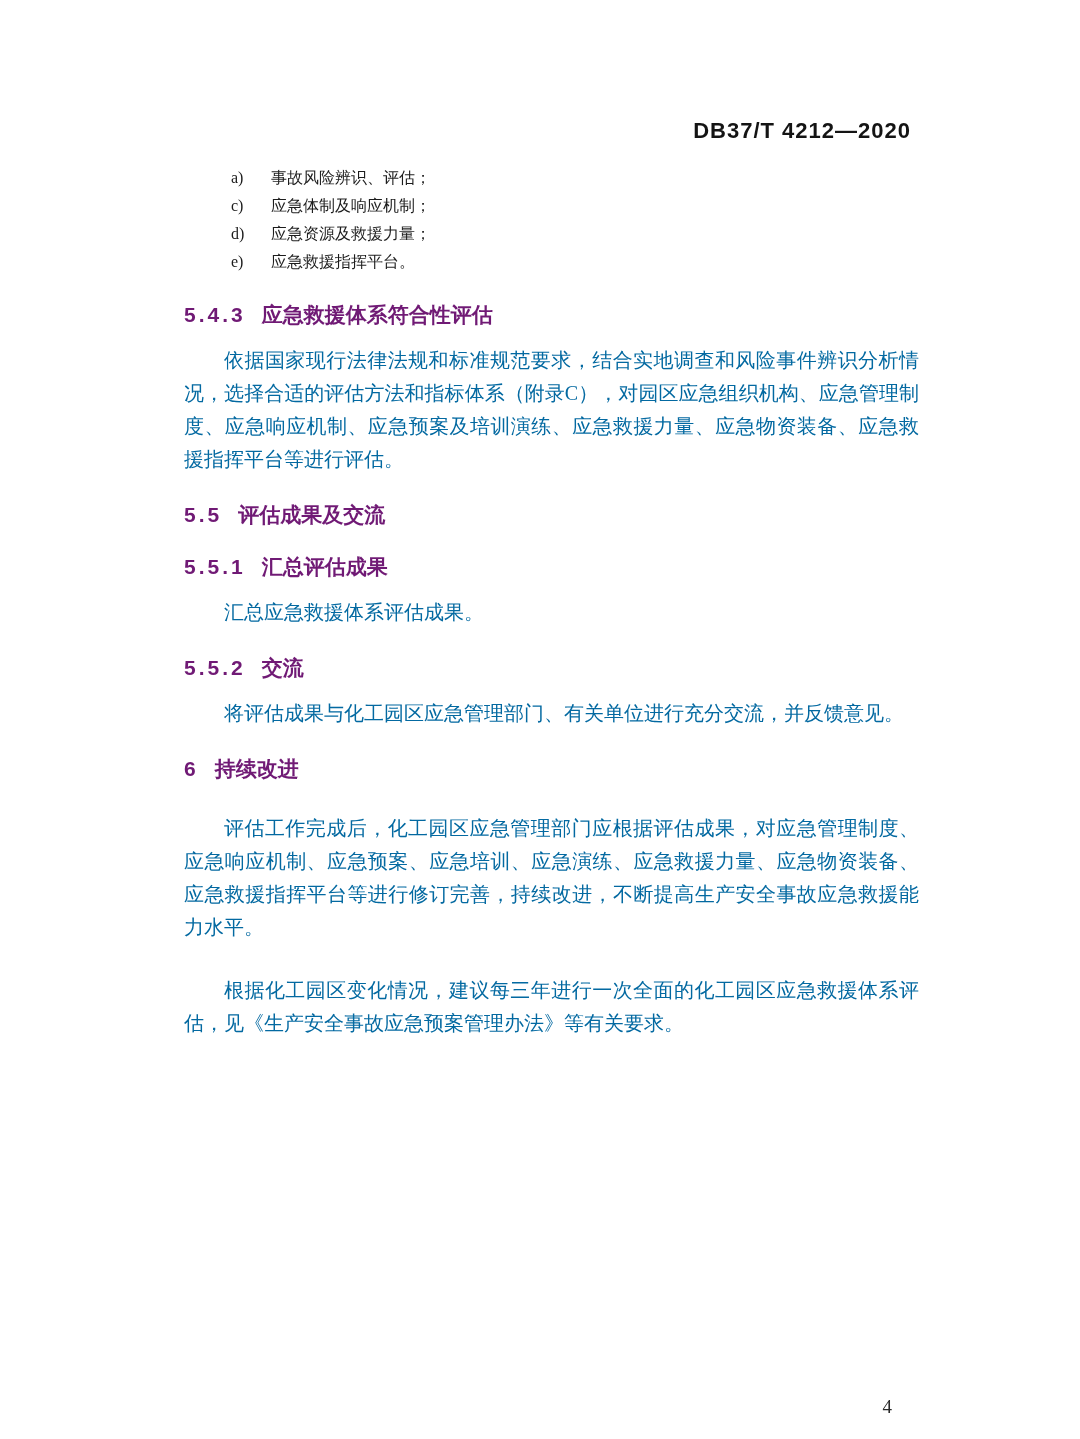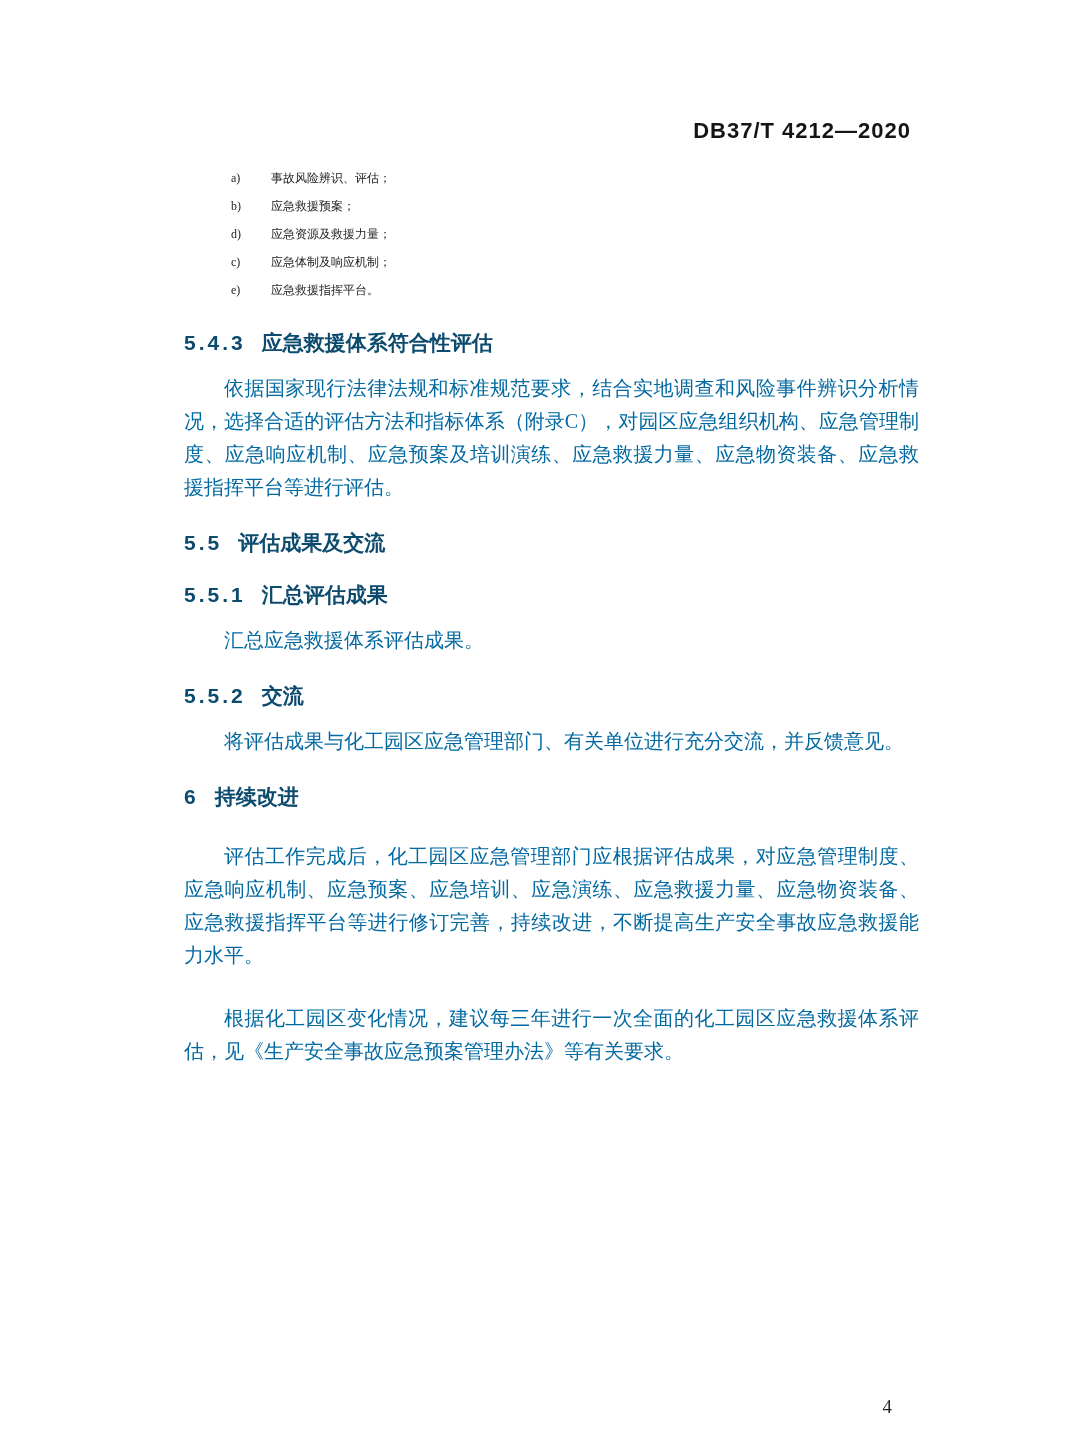--- a/index.html
+++ b/index.html
@@ -27,34 +27,34 @@
     font-weight: 700;
     font-size: 22px;
     letter-spacing: 1px;
     color: #141414;
     padding-right: 8px;
   }
   .lettered-list {
     list-style: none;
     margin: 20px 0 0 0;
     padding: 0 0 0 47px;
-    font-size: 12px;
+    font-size: 16px;
   }
   .lettered-list li {
     line-height: 28px;
   }
   .li-marker {
     display: inline-block;
     width: 40px;
   }
   .heading {
     font-family: "Liberation Sans", sans-serif;
     font-weight: 700;
     font-size: 21px;
-    color: #0c4a6e;
+    color: #701a75;
     margin: 26px 0 0 0;
     line-height: 26px;
   }
   .heading .num {
     letter-spacing: 3px;
     margin-right: 16px;
   }
   .chapter {
   }
   .body-para {
@@ -88,27 +88,24 @@
 
     <div class="doc-header">
       <span>DB37/T 4212—2020</span>
     </div>
 
     <ul class="lettered-list">
       <li>
         <span class="li-marker">a)</span><span>事故风险辨识、评估；</span>
       </li>
       <li>
-        <span class="li-marker">b)</span><span>应急救援预案；</span>
+        <span class="li-marker">c)</span><span>应急体制及响应机制；</span>
       </li>
       <li>
         <span class="li-marker">d)</span><span>应急资源及救援力量；</span>
-      </li>
-      <li>
-        <span class="li-marker">c)</span><span>应急体制及响应机制；</span>
       </li>
       <li>
         <span class="li-marker">e)</span><span>应急救援指挥平台。</span>
       </li>
     </ul>
 
     <h3 class="heading">
       <span class="num">5.4.3</span><span class="title">应急救援体系符合性评估</span>
     </h3>
     <p class="body-para">依据国家现行法律法规和标准规范要求，结合实地调查和风险事件辨识分析情况，选择合适的评估方法和指标体系（附录C），对园区应急组织机构、应急管理制度、应急响应机制、应急预案及培训演练、应急救援力量、应急物资装备、应急救援指挥平台等进行评估。</p>

